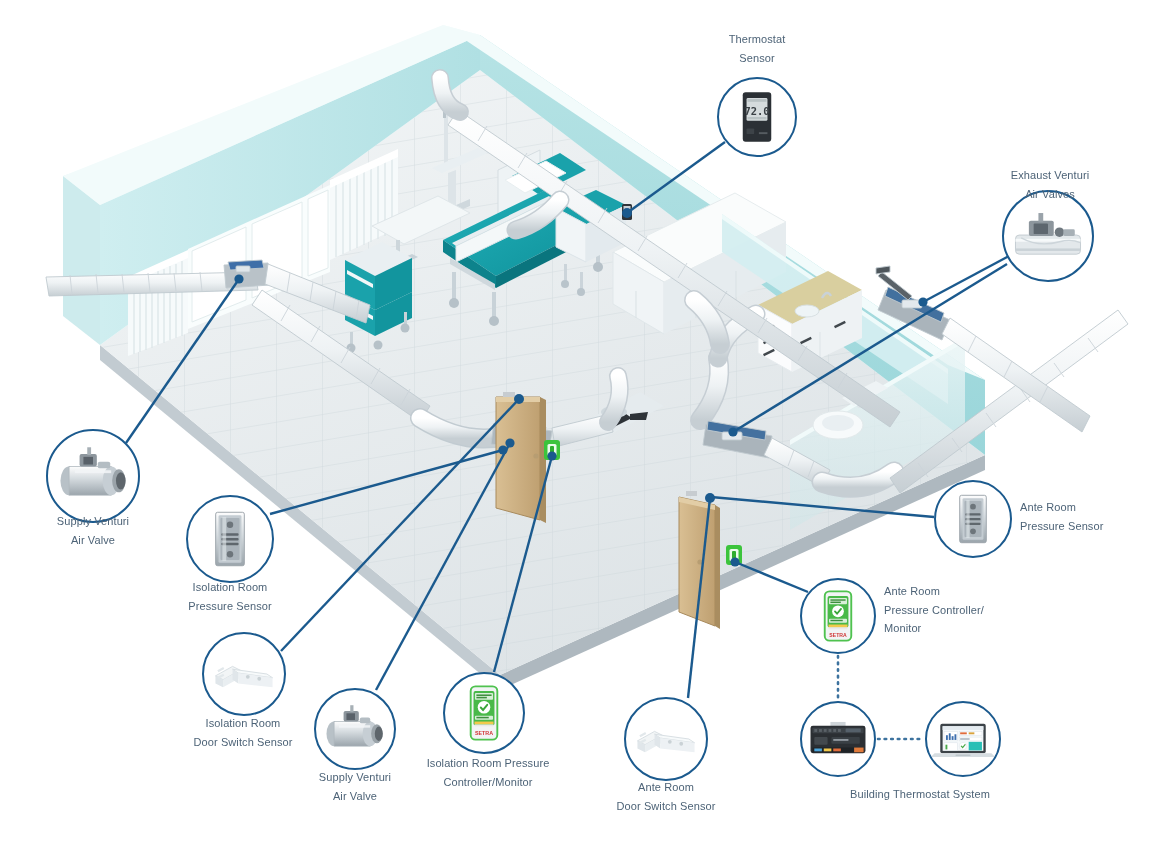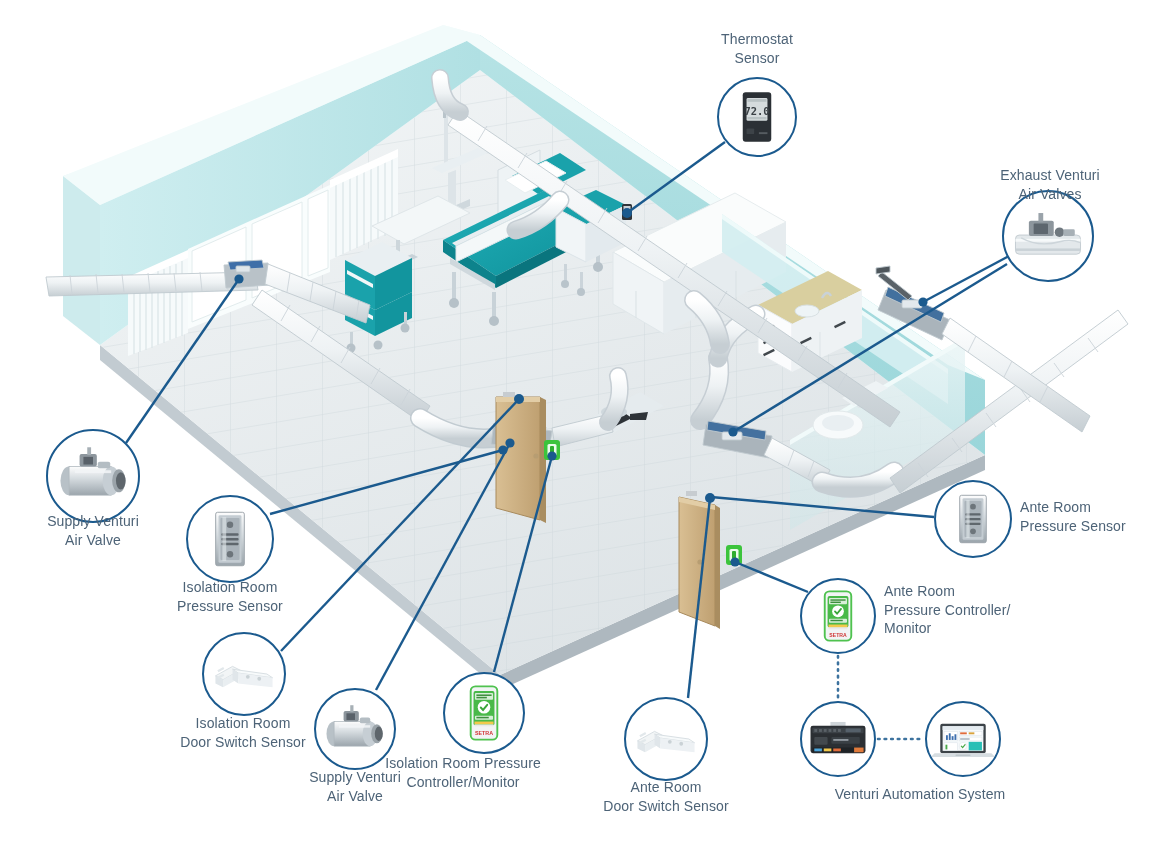--- a/index.html
+++ b/index.html
@@ -11,21 +11,21 @@
   
   svg.layer{position:absolute;left:0;top:0;width:1163px;height:852px;overflow:visible;}
   #scene{z-index:1;}
   #links{z-index:2;pointer-events:none;}
 
   
   .callout{position:absolute;z-index:3;}
   .bubble{position:absolute;border-radius:50%;background:#ffffff;
           border:2.3px solid #1b5a8e;box-sizing:border-box;overflow:hidden;
           display:flex;align-items:center;justify-content:center;}
-  .clabel{position:absolute;color:#4d6377;font-size:14px;line-height:18.6px;
+  .clabel{position:absolute;color:#4d6377;font-size:11px;line-height:18.6px;
           text-align:center;white-space:pre-line;letter-spacing:.1px;}
   .clabel.rt{text-align:left;}
 
   
   .dev{position:relative;width:100%;height:100%;}
   .dev svg{display:block;width:100%;height:100%;}
 </style>
 </head>
 <body>
 
@@ -577,21 +577,21 @@
           <circle cx="41" cy="35" r="6.6" fill="#ffffff"></circle>
           <path d="M37.6 35.2 l2.4 2.6 l4.4 -5.4" stroke="#3aa63a" stroke-width="2" fill="none" stroke-linecap="round"></path>
           <rect x="31.5" y="44" width="19" height="4" rx="1" fill="#d7efd7"></rect>
           <rect x="33" y="45" width="13" height="1.6" fill="#3e8f3e"></rect>
           <rect x="31" y="50" width="20" height="3" fill="#f2c94c"></rect>
           <rect x="31" y="53" width="20" height="2" fill="#e9e9e9"></rect>
           <text x="41" y="64" font-size="5.6" font-weight="bold" fill="#cf3030" text-anchor="middle" font-family="'Liberation Sans',sans-serif">SETRA</text>
         </svg>
       </div>
     </div>
-    <div class="clabel" style="left:351px;top:754px;width:224px;">Isolation Room Pressure
+    <div class="clabel" style="left:376px;top:754px;width:224px;">Isolation Room Pressure
 Controller/Monitor</div>
   </div>
 
   <div class="callout">
     <div class="bubble" style="left:624px;top:697px;width:84px;height:84px;">
       <div class="dev">
         <svg viewBox="0 0 84 84">
           <polygon points="12,44 30,34 38,38 20,48" fill="#f2f5f6" stroke="#d6dde1"></polygon>
           <polygon points="12,44 20,48 20,56 12,52" fill="#e0e6ea"></polygon>
           <polygon points="20,48 38,38 38,46 20,56" fill="#e9eef1"></polygon>
@@ -675,21 +675,21 @@
           <rect x="31" y="36" width="30" height="7" rx="1" fill="#3a4045"></rect>
           <rect x="33" y="38" width="16" height="2" fill="#8f979d"></rect>
           <rect x="11" y="47" width="54" height="5" fill="#1f2326"></rect>
           <rect x="13" y="48" width="8" height="3" fill="#4ba3d8"></rect>
           <rect x="23" y="48" width="8" height="3" fill="#f2c94c"></rect>
           <rect x="33" y="48" width="8" height="3" fill="#e06c3c"></rect>
           <rect x="55" y="47" width="10" height="5" fill="#e07b3c"></rect>
         </svg>
       </div>
     </div>
-    <div class="clabel" style="left:750px;top:785px;width:340px;">Venturi Automation System</div>
+    <div class="clabel" style="left:750px;top:785px;width:340px;">Building Thermostat System</div>
   </div>
 
   <div class="callout">
     <div class="bubble" style="left:925px;top:701px;width:76px;height:76px;">
       <div class="dev">
         <svg viewBox="0 0 76 76">
           <rect x="14" y="22" width="48" height="31" rx="2" fill="#3c4348"></rect>
           <rect x="16.5" y="24.5" width="43" height="26" fill="#f6f9fb"></rect>
           <rect x="16.5" y="24.5" width="43" height="4" fill="#e4ebf0"></rect>
           <rect x="18" y="30" width="14" height="10" fill="#ffffff" stroke="#dde5ea" stroke-width=".6"></rect>

